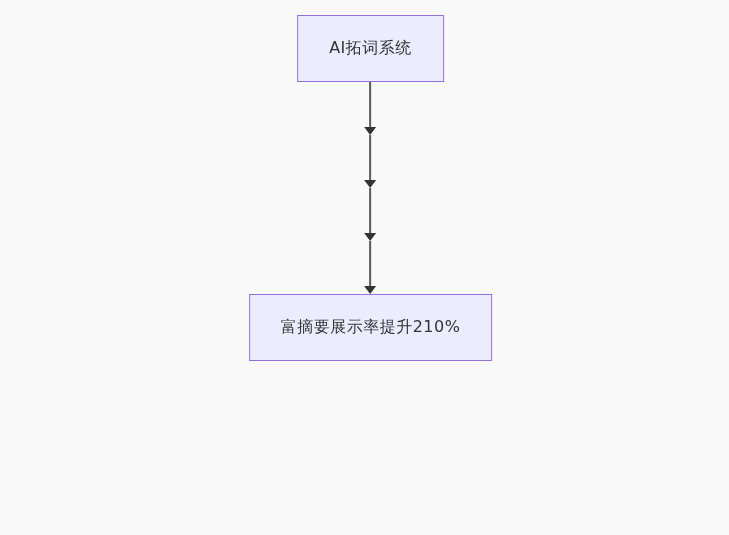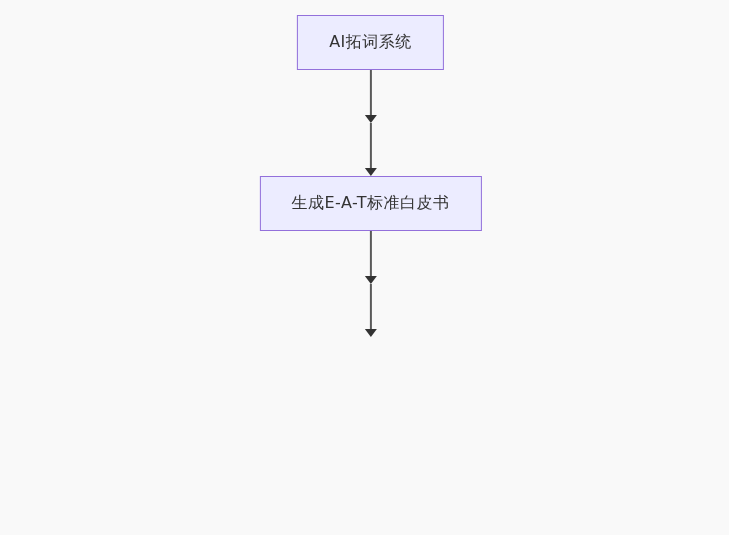--- a/index.html
+++ b/index.html
@@ -17,21 +17,21 @@
     top: 15px;
     left: 50%;
     transform: translateX(calc(-50% + 6px));
     display: flex;
     flex-direction: column;
     align-items: center;
   }
 
   .node {
     box-sizing: border-box;
-    height: 55px;
+    height: 67px;
     padding: 0 31px;
     display: flex;
     align-items: center;
     justify-content: center;
     background: var(--node-fill, #ECECFF);
     border: 1px solid var(--node-border, #9370DB);
     white-space: nowrap;
   }
 
   .node .label {
@@ -76,29 +76,29 @@
     <div class="line"></div>
     <div class="arrowhead"></div>
   </div>
 
 
   <div class="connector">
     <div class="line"></div>
     <div class="arrowhead"></div>
   </div>
 
-  <div class="node">
-    <span class="label">生成E-A-T标准白皮书</span>
-  </div>
 
   <div class="connector">
     <div class="line"></div>
     <div class="arrowhead"></div>
   </div>
 
 
   <div class="connector">
     <div class="line"></div>
     <div class="arrowhead"></div>
   </div>
 
+  <div class="node">
+    <span class="label">富摘要展示率提升210%</span>
+  </div>
 
 </div>
 
 </body></html>

